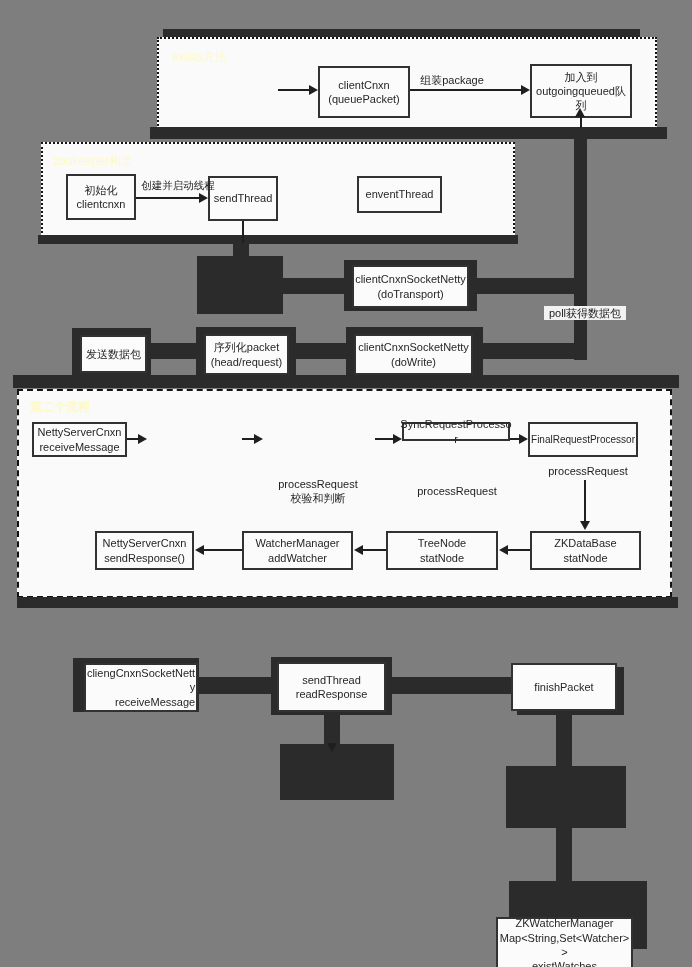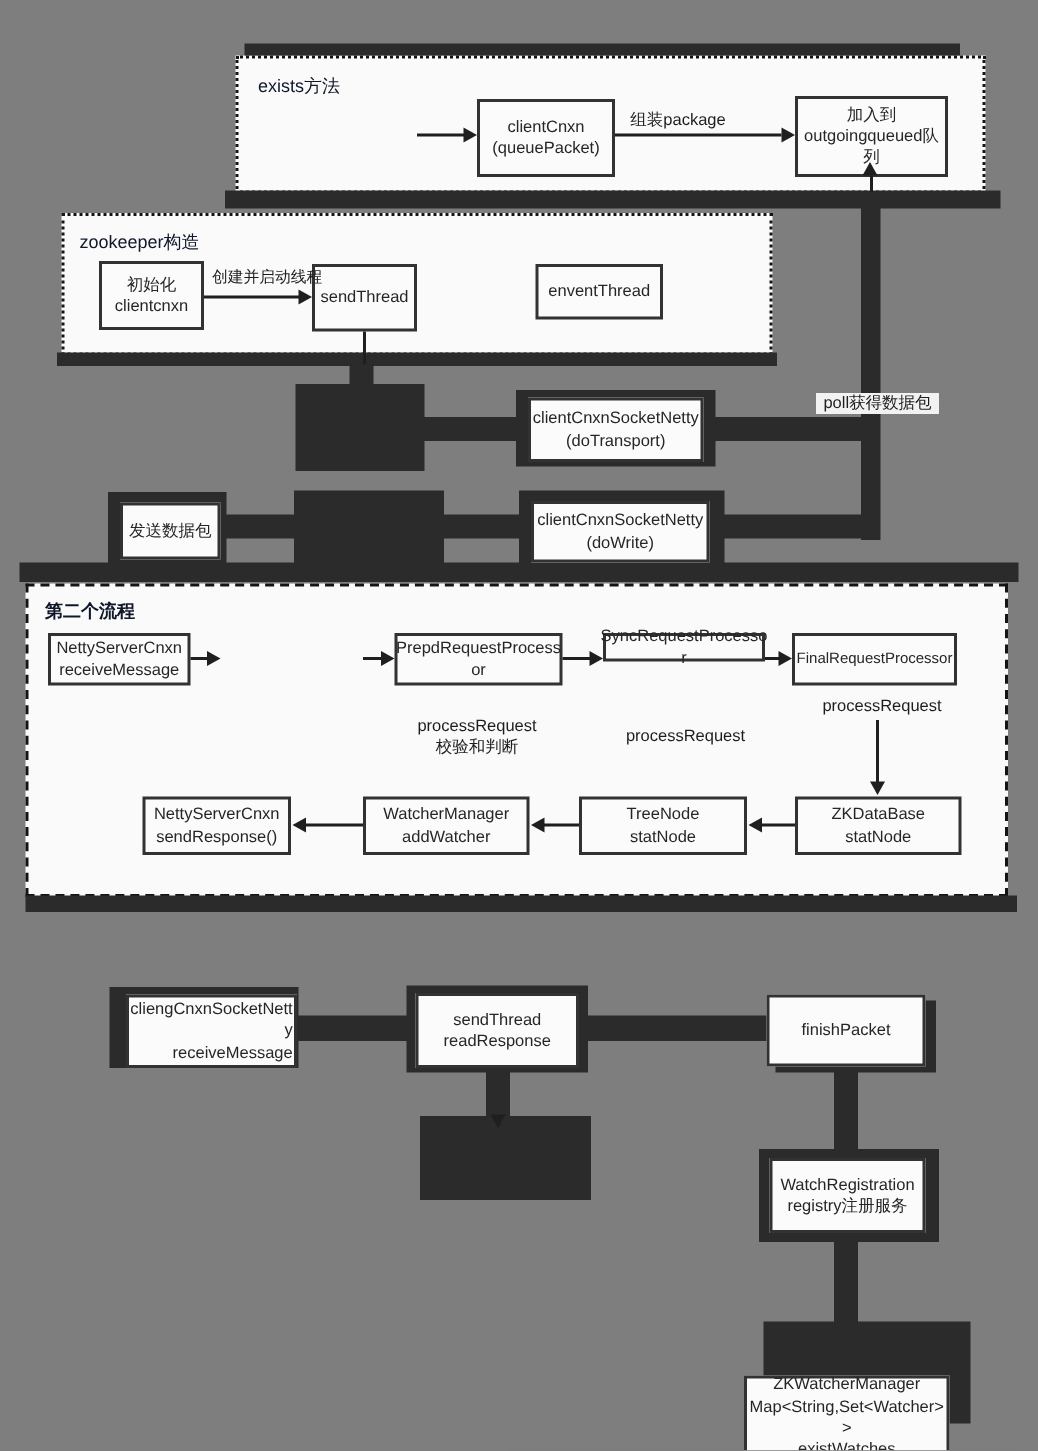--- a/index.html
+++ b/index.html
@@ -2,31 +2,31 @@
 <html><head>
 <meta charset="utf-8">
 <style>
   html,body{margin:0;padding:0;background:#7e7e7e;}
   #canvas{
     position:relative;width:692px;height:967px;background:#7e7e7e;overflow:hidden;
     font-family:"Liberation Sans","DejaVu Sans",sans-serif;color:#222;
   }
   .section{position:absolute;background:#fafafa;border:2px dotted #141414;box-sizing:border-box;z-index:1;}
   .section.dashed{border-style:dashed;}
-  .section-title{position:absolute;font-size:12px;color:#0f172a;z-index:6;white-space:pre-line;}
+  .section-title{position:absolute;font-size:12px;color:#fef9c3;z-index:6;white-space:pre-line;}
   .bar{position:absolute;background:#2b2b2b;z-index:2;}
   .shadow{position:absolute;background:#2b2b2b;z-index:3;}
   .node{
     position:absolute;background:#fbfbfb;border:2px solid #323232;box-sizing:border-box;
     display:flex;align-items:center;justify-content:center;text-align:center;
     font-size:11px;line-height:1.3;color:#262626;white-space:pre-line;z-index:4;padding:1px;
   }
   .node.small{font-size:10px;}
   .lbl{position:absolute;font-size:11px;color:#1d1d1d;text-align:center;white-space:pre-line;z-index:6;line-height:1.3;}
-  .lbl.onwhite{background:#f2f2f2;padding:0 3px;}
+  .lbl.onwhite{background:#f2f2f2;padding:0 3px;margin-top:44px;}
   .hline{position:absolute;height:2px;background:#1f1f1f;z-index:5;}
   .vline{position:absolute;width:2px;background:#1f1f1f;z-index:5;}
   .tri{position:absolute;width:0;height:0;z-index:5;}
   .tri.r{border-top:5px solid transparent;border-bottom:5px solid transparent;border-left:9px solid #1f1f1f;}
   .tri.l{border-top:5px solid transparent;border-bottom:5px solid transparent;border-right:9px solid #1f1f1f;}
   .tri.d{border-left:5px solid transparent;border-right:5px solid transparent;border-top:9px solid #1f1f1f;}
   .tri.u{border-left:5px solid transparent;border-right:5px solid transparent;border-bottom:9px solid #1f1f1f;}
 </style>
 </head>
 <body>
@@ -93,27 +93,27 @@
   <div class="hline" style="left:136px;top:197px;width:64px;"></div>
   <div class="tri r" style="left:199px;top:193px;"></div>
   <div class="lbl" style="left:135px;top:179px;width:86px;font-size:10.5px;">创建并启动线程</div>
   <div class="vline" style="left:242px;top:221px;height:22px;"></div>
 
   <div class="node" style="left:352px;top:265px;width:117px;height:43px;">clientCnxnSocketNetty
 (doTransport)</div>
   <div class="lbl onwhite" style="left:544px;top:262px;width:76px;z-index:7;">poll获得数据包</div>
 
   <div class="node" style="left:80px;top:335px;width:67px;height:38px;">发送数据包</div>
+  <div class="node" style="left:204px;top:334px;width:85px;height:41px;">序列化packet
+(head/request)</div>
   <div class="node" style="left:354px;top:334px;width:119px;height:41px;">clientCnxnSocketNetty
 (doWrite)</div>
 
   <div class="node" style="left:32px;top:422px;width:95px;height:35px;">NettyServerCnxn
 receiveMessage</div>
-  <div class="node" style="left:263px;top:422px;width:112px;height:35px;">PrepdRequestProcess
-or</div>
   <div class="node" style="left:402px;top:422px;width:108px;height:19px;">SyncRequestProcesso
 r</div>
   <div class="node small" style="left:528px;top:422px;width:110px;height:35px;">FinalRequestProcessor</div>
 
   <div class="hline" style="left:127px;top:438px;width:12px;"></div>
   <div class="tri r" style="left:138px;top:434px;"></div>
   <div class="hline" style="left:242px;top:438px;width:13px;"></div>
   <div class="tri r" style="left:254px;top:434px;"></div>
   <div class="hline" style="left:375px;top:438px;width:19px;"></div>
   <div class="tri r" style="left:393px;top:434px;"></div>
@@ -142,20 +142,18 @@
   <div class="hline" style="left:362px;top:549px;width:24px;"></div>
   <div class="tri l" style="left:499px;top:545px;"></div>
   <div class="hline" style="left:507px;top:549px;width:23px;"></div>
 
   <div class="node" style="left:84px;top:663px;width:114px;height:49px;text-align:right;">cliengCnxnSocketNett
 y
 receiveMessage</div>
   <div class="node" style="left:277px;top:662px;width:109px;height:50px;">sendThread
 readResponse</div>
   <div class="node" style="left:511px;top:663px;width:106px;height:48px;">finishPacket</div>
-  <div class="node" style="left:513px;top:772px;width:104px;height:50px;">WatchRegistration
-registry注册服务</div>
   <div class="node" style="left:496px;top:886px;width:137px;height:56px;margin-top:31px;">ZKWatcherManager
 Map&lt;String,Set&lt;Watcher&gt;
 &gt;
 existWatches</div>
 
 </div>
 
 </body></html>

